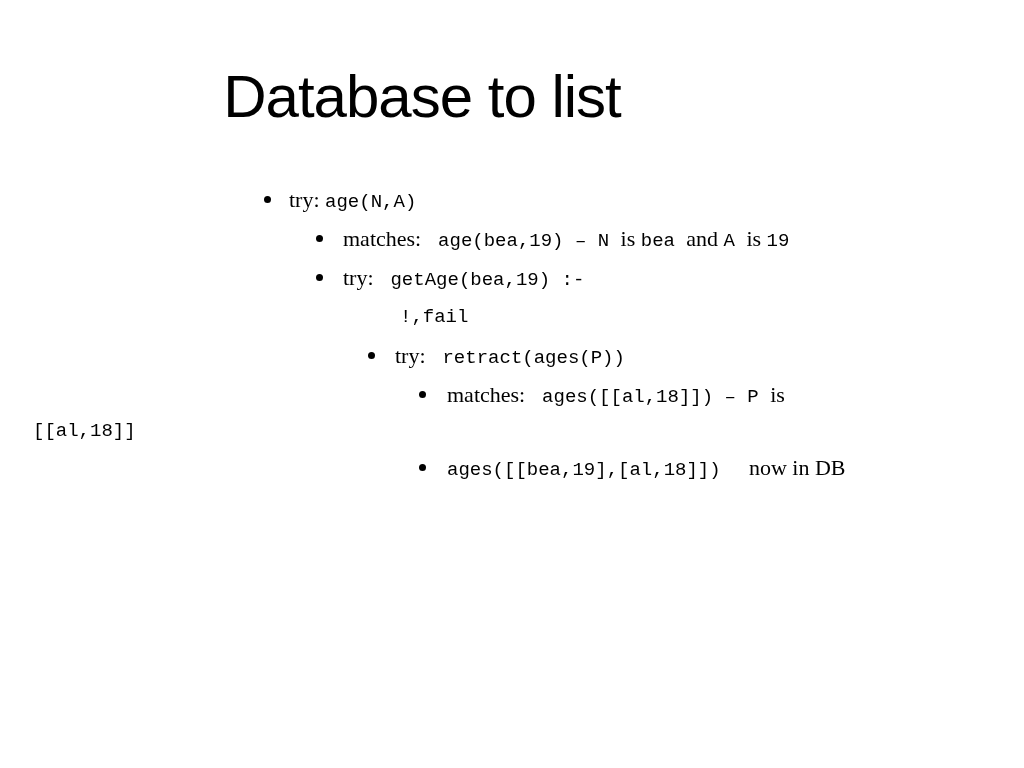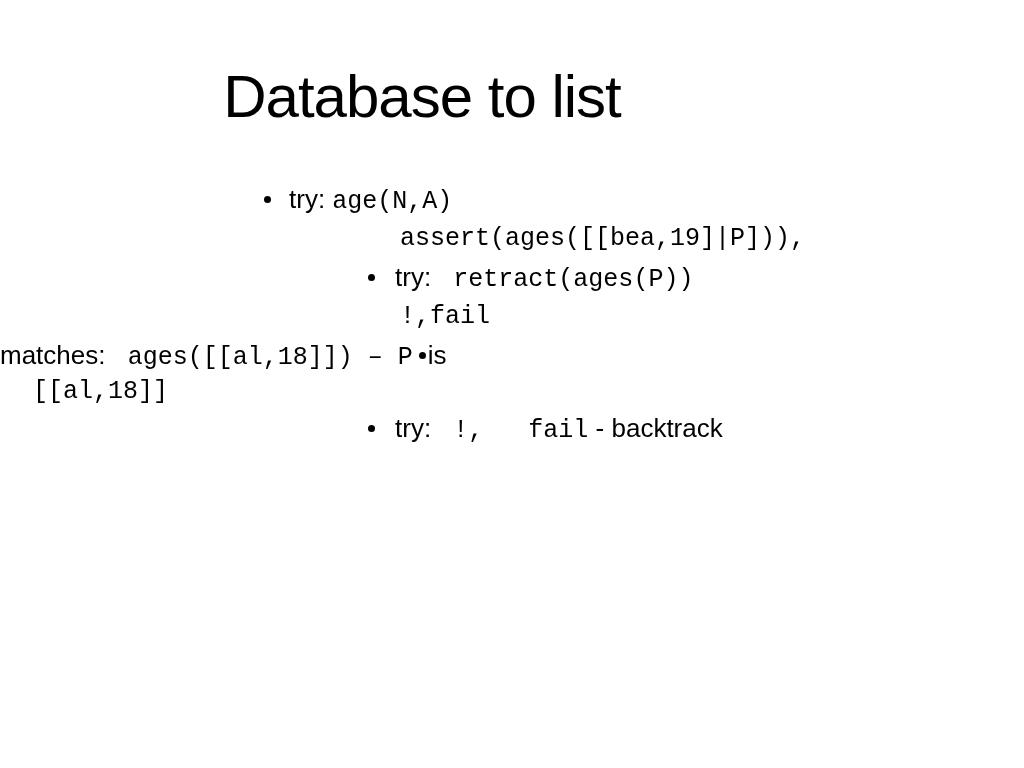--- a/index.html
+++ b/index.html
@@ -38,49 +38,50 @@
   }
   .ln {
     position: relative;
     height: 39px;
     line-height: 39px;
     white-space: pre;
     color: #000000;
   }
   .ln.wrap { height: 34px; line-height: 34px; padding-left: 33px; }
   .sans {
-    font-family: Liberation Sans, sans-serif;
-    font-size: 26px;
+    font-family: Liberation Serif, serif;
+    font-size: 22px;
   }
   .mono {
     font-family: "Liberation Mono", "DejaVu Sans Mono", monospace;
-    font-size: 25px;
+    font-size: 19px;
   }
   .blt {
     position: absolute;
     top: 16px;
     width: 7px;
     height: 7px;
     border-radius: 50%;
     background: #000000;
   }
   .lv1  { padding-left: 289px; } .lv1  .blt { left: 264px; }
   .lv2  { padding-left: 343px; } .lv2  .blt { left: 316px; }
   .lv3  { padding-left: 395px; } .lv3  .blt { left: 368px; }
-  .lv4  { } .lv4  .blt { left: 419px; }
+  .lv4  { padding-left: 447px; } .lv4  .blt { left: 419px; }
   .lvc3 { padding-left: 400px; }
   .lvc4 { padding-left: 447px; }
 </style>
 </head>
 <body>
 
 <div class="slide">
   <div class="slide-title">Database to list</div>
   <div class="bullet-list">
       <div class="ln lv1"><span class="blt"></span><span class="sans">try: </span><span class="mono">age(N,A)</span></div>
-      <div class="ln lvc3"><span class="mono">assert(ages([[bea,19]|P])),</span></div>
+      <div class="ln lv2"><span class="blt"></span><span class="sans">matches: </span><span class="mono"> age(bea,19) – N </span><span class="sans">is </span><span class="mono">bea </span><span class="sans">and </span><span class="mono">A </span><span class="sans">is </span><span class="mono">19</span></div>
+      <div class="ln lv2"><span class="blt"></span><span class="sans">try: </span><span class="mono"> getAge(bea,19) :-</span></div>
+      <div class="ln lvc3"><span class="mono">!,fail</span></div>
       <div class="ln lv3"><span class="blt"></span><span class="sans">try: </span><span class="mono"> retract(ages(P))</span></div>
-      <div class="ln lvc3"><span class="mono">!,fail</span></div>
       <div class="ln lv4"><span class="blt"></span><span class="sans">matches: </span><span class="mono"> ages([[al,18]]) – P </span><span class="sans">is</span></div>
       <div class="ln lvc4 wrap"><span class="mono">[[al,18]]</span></div>
-      <div class="ln lv3"><span class="blt"></span><span class="sans">try: </span><span class="mono"> !,   fail</span><span class="sans"> - backtrack</span></div>
+      <div class="ln lv4"><span class="blt"></span><span class="mono">ages([[bea,19],[al,18]])  </span><span class="sans"> now in DB</span></div>
     </div>
 </div>
 
 </body></html>

